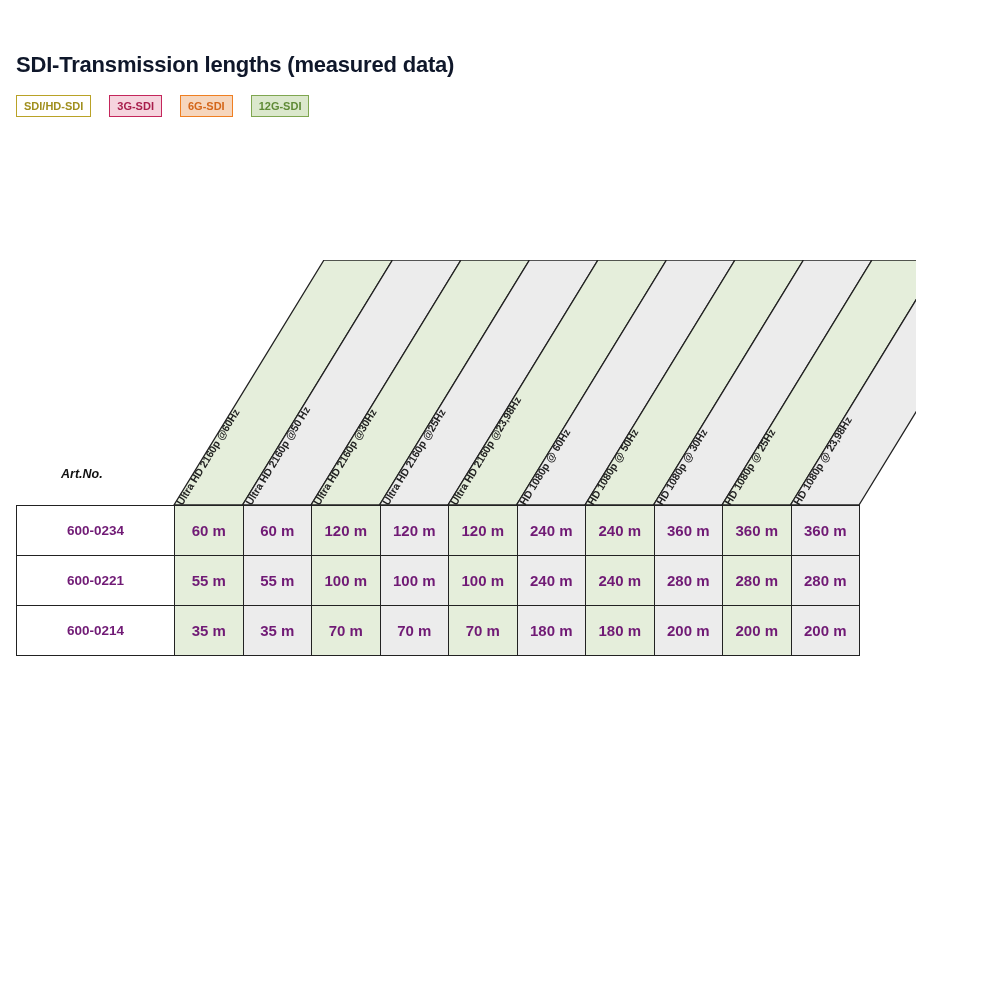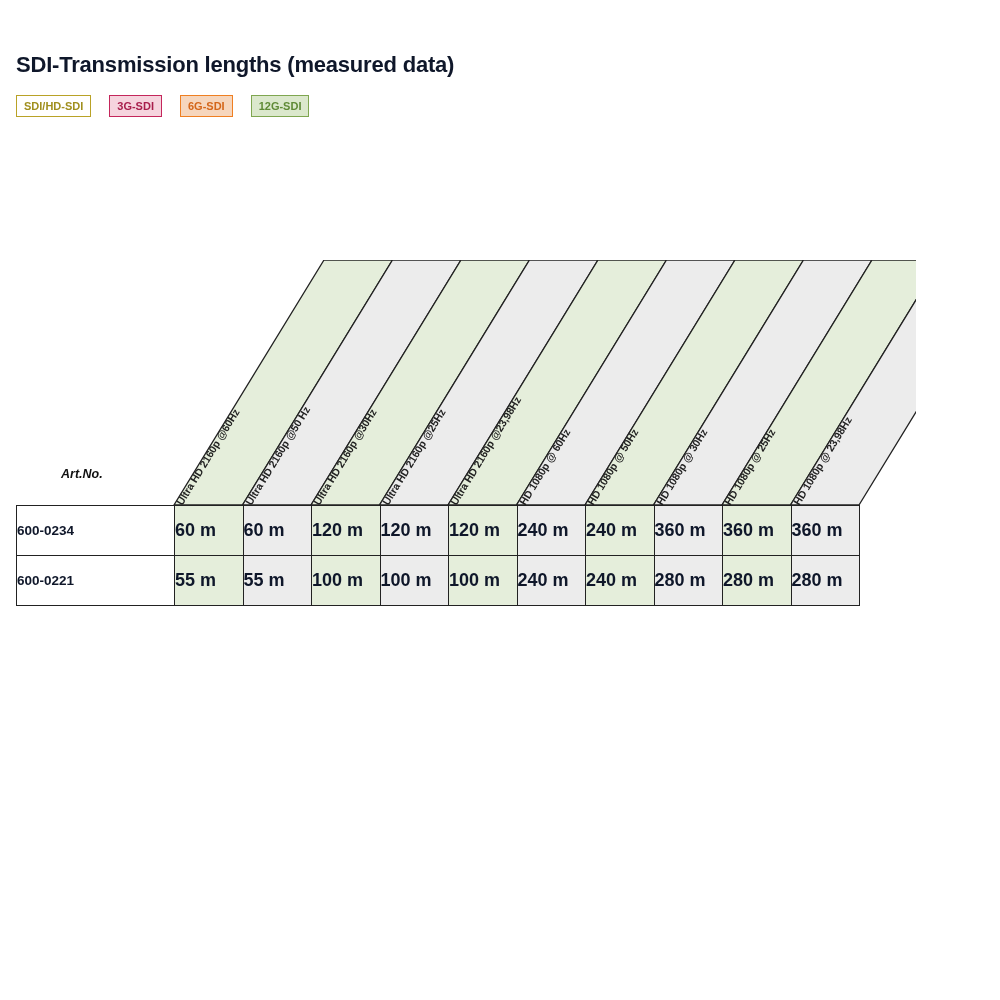--- a/index.html
+++ b/index.html
@@ -99,32 +99,33 @@
     left: 0;
     top: 245px;
     border-collapse: collapse;
     table-layout: fixed;
   }
   td {
     border: 1.3px solid #222222;
     height: 50px;
     font-size: 13px;
     font-weight: bold;
-    color: #0f172a;
+    text-align: center;
+    color: #701a75;
     box-sizing: border-box;
     padding: 0;
     margin-left: 11px;
   }
   td.artno {
     width: 158px;
     font-size: 13.5px;
   }
   td.val {
     width: 68.5px;
-    font-size: 18px;
+    font-size: 15px;
   }
 </style>
 </head>
 <body>
 
 <div id="title">SDI-Transmission lengths (measured data)</div>
 
 <div id="legend">
     <div class="legend-item" style="border-color: rgb(185, 162, 39); background: rgb(255, 255, 255); color: rgb(160, 143, 30);">
       <span>SDI/HD-SDI</span>
@@ -194,16 +195,29 @@
           <td class="val" style="background: rgb(236, 236, 236);">55 m</td>
           <td class="val" style="background: rgb(229, 238, 219);">100 m</td>
           <td class="val" style="background: rgb(236, 236, 236);">100 m</td>
           <td class="val" style="background: rgb(229, 238, 219);">100 m</td>
           <td class="val" style="background: rgb(236, 236, 236);">240 m</td>
           <td class="val" style="background: rgb(229, 238, 219);">240 m</td>
           <td class="val" style="background: rgb(236, 236, 236);">280 m</td>
           <td class="val" style="background: rgb(229, 238, 219);">280 m</td>
           <td class="val" style="background: rgb(236, 236, 236);">280 m</td>
         </tr>
+        <tr>
+          <td class="artno" style="background: rgb(255, 255, 255);">600-0214</td>
+          <td class="val" style="background: rgb(229, 238, 219);">35 m</td>
+          <td class="val" style="background: rgb(236, 236, 236);">35 m</td>
+          <td class="val" style="background: rgb(229, 238, 219);">70 m</td>
+          <td class="val" style="background: rgb(236, 236, 236);">70 m</td>
+          <td class="val" style="background: rgb(229, 238, 219);">70 m</td>
+          <td class="val" style="background: rgb(236, 236, 236);">180 m</td>
+          <td class="val" style="background: rgb(229, 238, 219);">180 m</td>
+          <td class="val" style="background: rgb(236, 236, 236);">200 m</td>
+          <td class="val" style="background: rgb(229, 238, 219);">200 m</td>
+          <td class="val" style="background: rgb(236, 236, 236);">200 m</td>
+        </tr>
       </tbody>
   </table>
 
 </div>
 
 </body></html>

